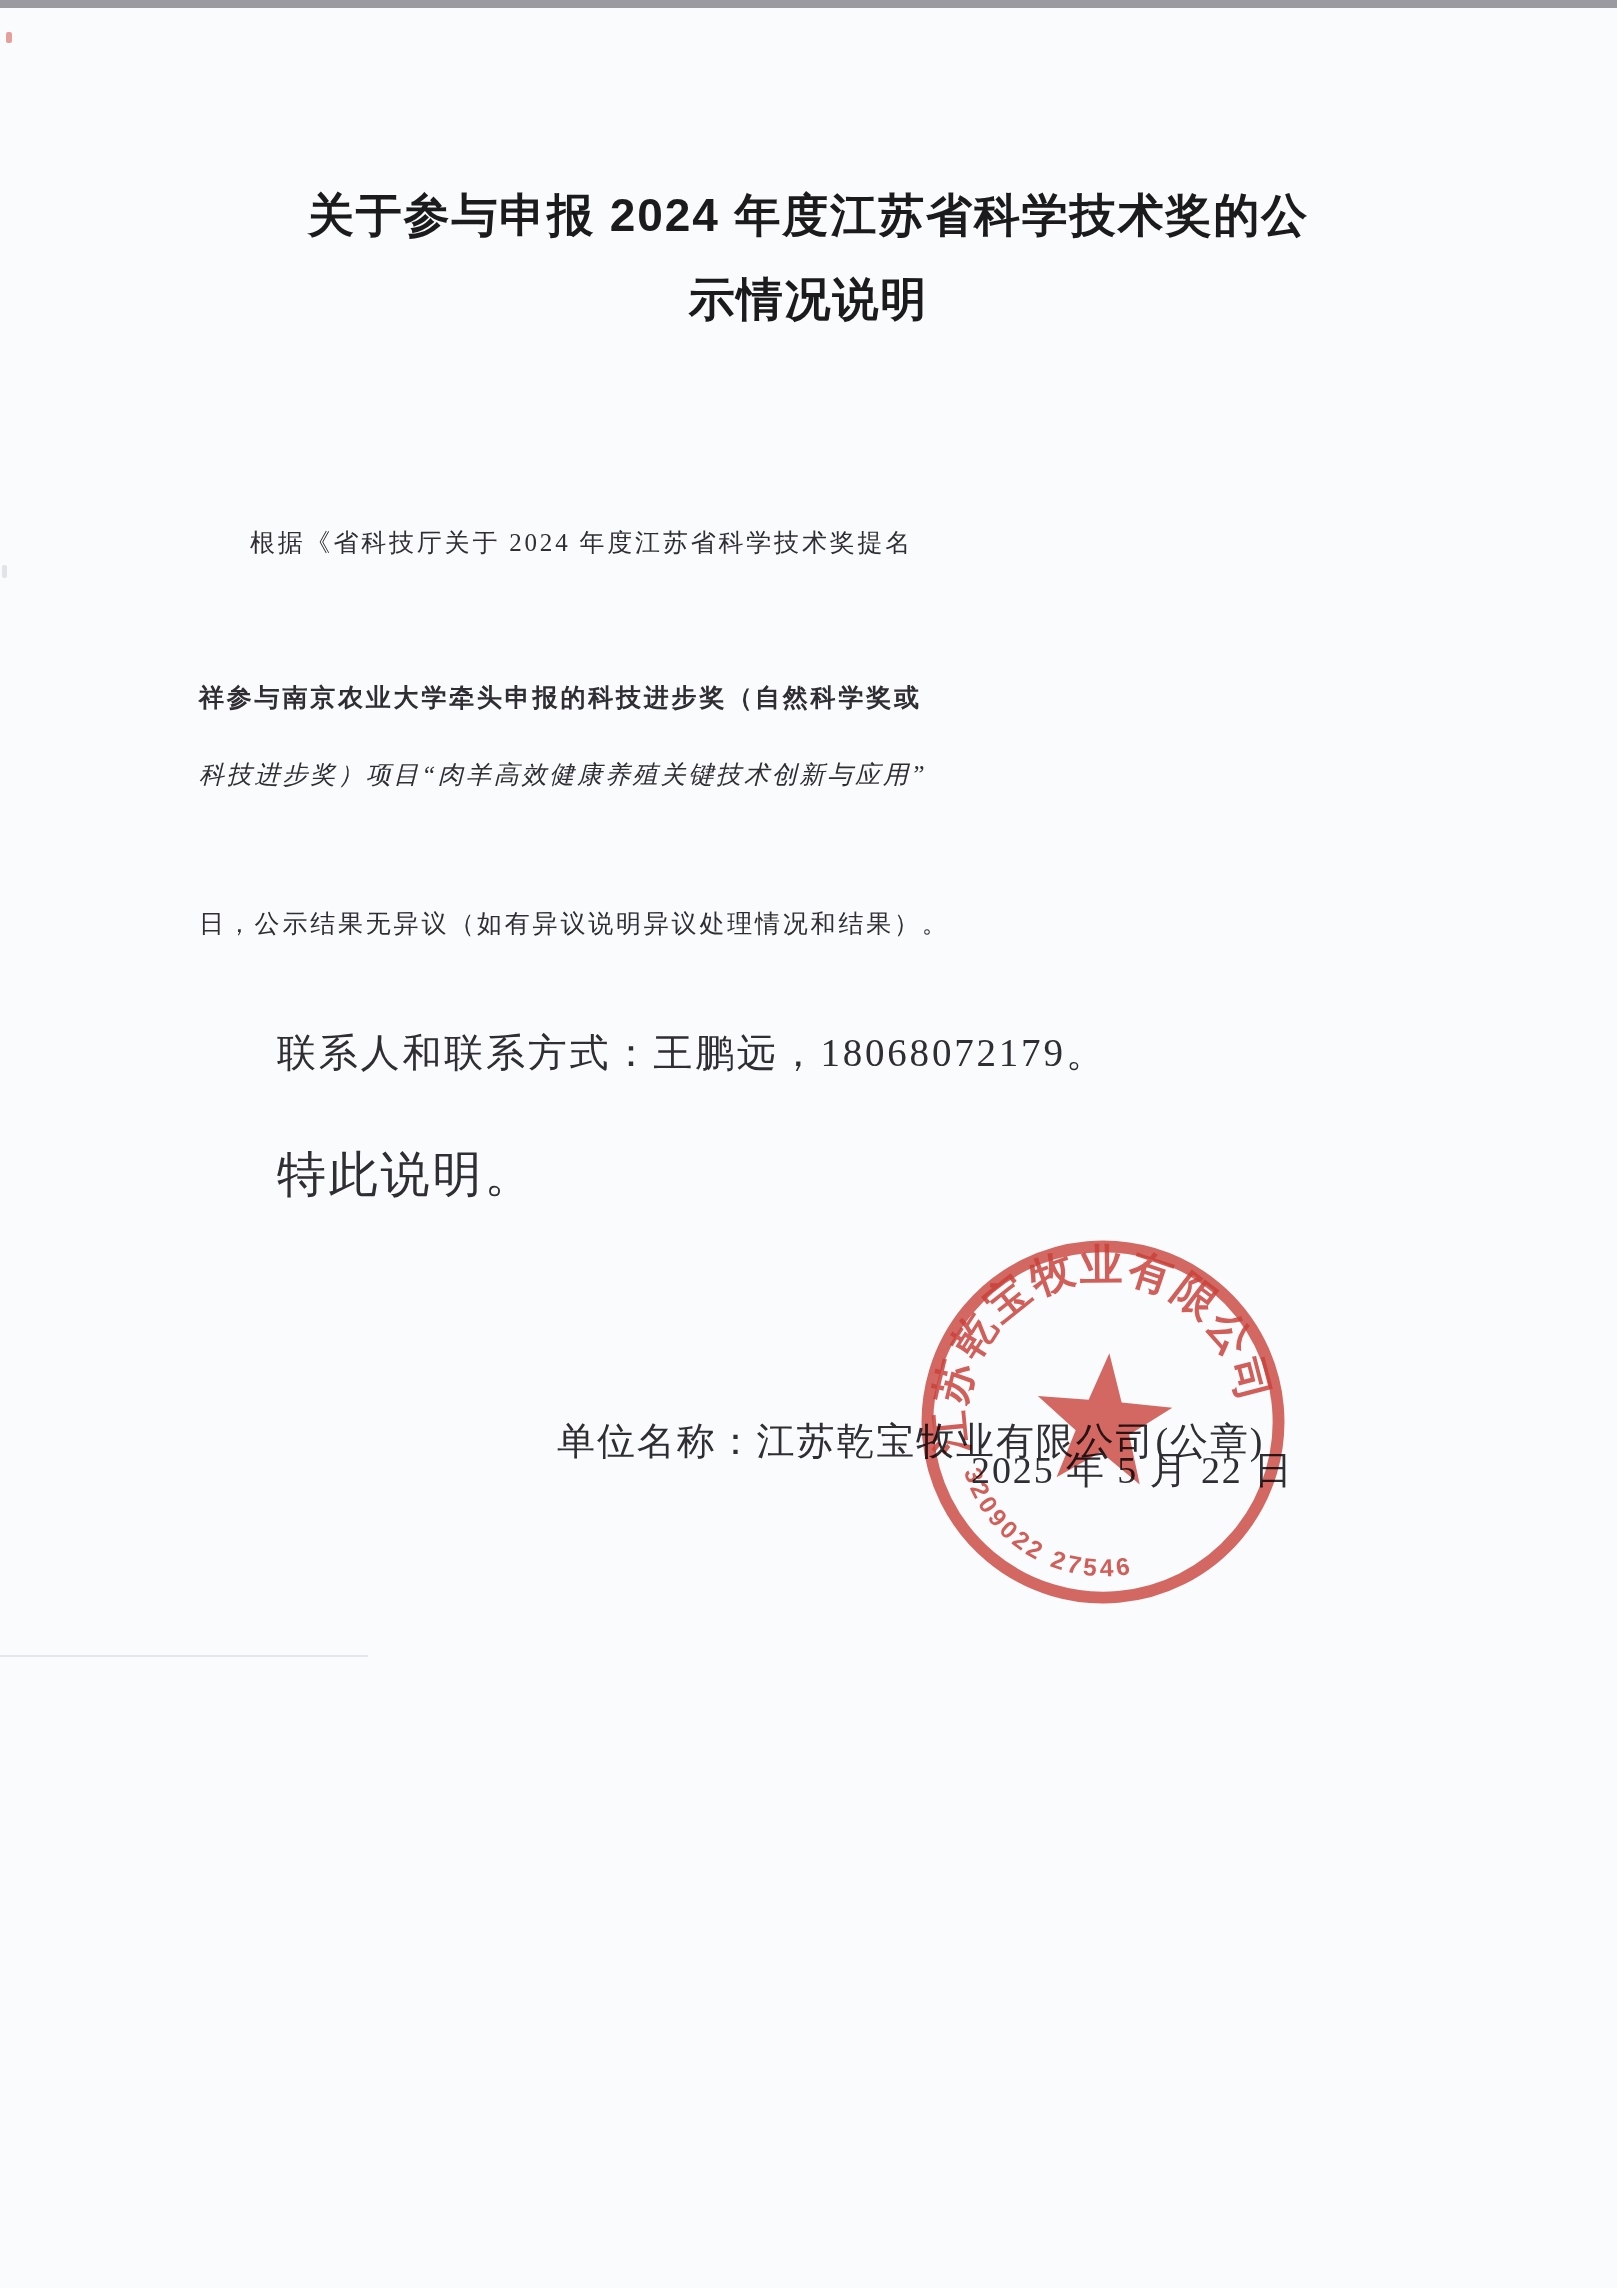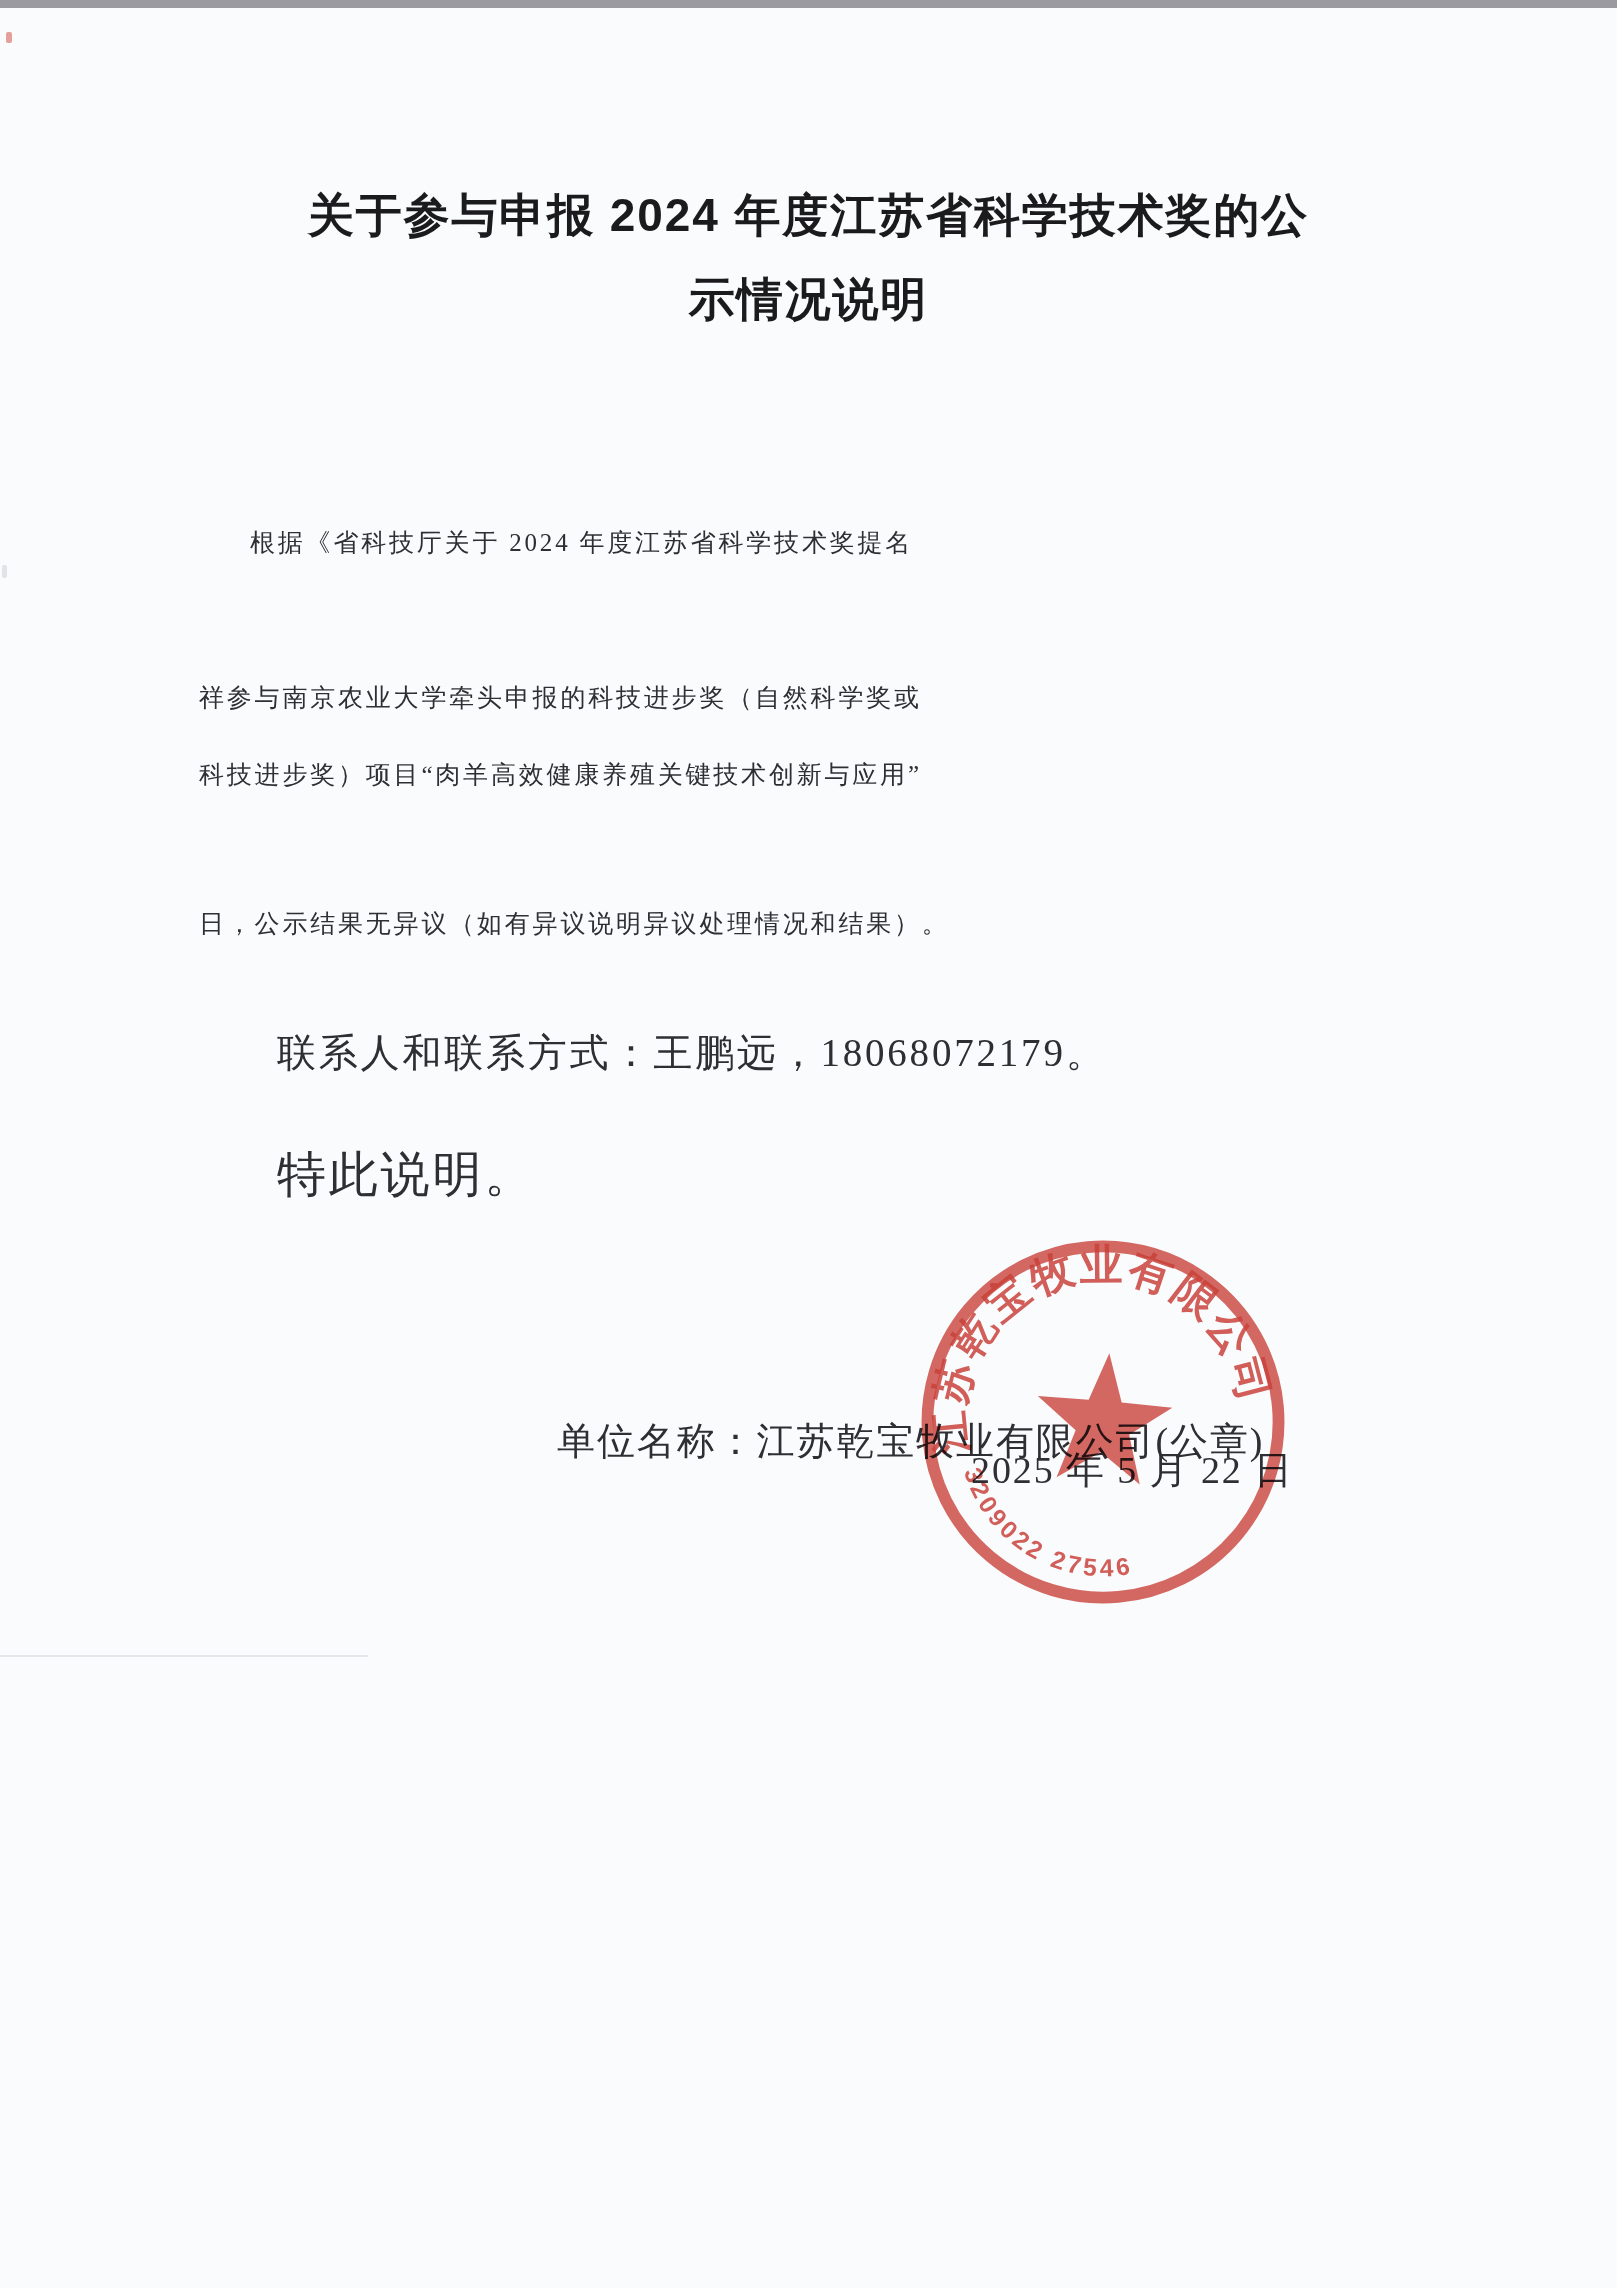--- a/index.html
+++ b/index.html
@@ -34,22 +34,22 @@
     position:absolute;
     left:199px;
     font-size:25px;
     letter-spacing:2.8px;
     white-space:nowrap;
     color:#2e2e33;
   }
   .body-line.indent { left:250px; }
   .bl-0 { top:518px; }
   .bl-1 { top:596px; }
-  .bl-2 { top:673px; }
-  .bl-3 { top:750px; }
+  .bl-2 { top:673px;font-weight:bold; }
+  .bl-3 { top:750px;font-style:italic; }
   .bl-4 { top:827px; }
   .bl-5 { top:899px; }
 
   .contact-line { position:absolute; left:277px; top:1018px; font-size:39px; letter-spacing:2.8px; white-space:nowrap; }
   .closing-line { position:absolute; left:277px; top:1134px; font-size:49px; letter-spacing:2.8px; white-space:nowrap; }
   .signature-line { position:absolute; left:557px; top:1408px; font-size:38px; letter-spacing:1.9px; white-space:nowrap; }
   .date-line { position:absolute; left:971px; top:1437px; font-size:38px; letter-spacing:1.9px; white-space:nowrap; }
 
   
   .seal {

